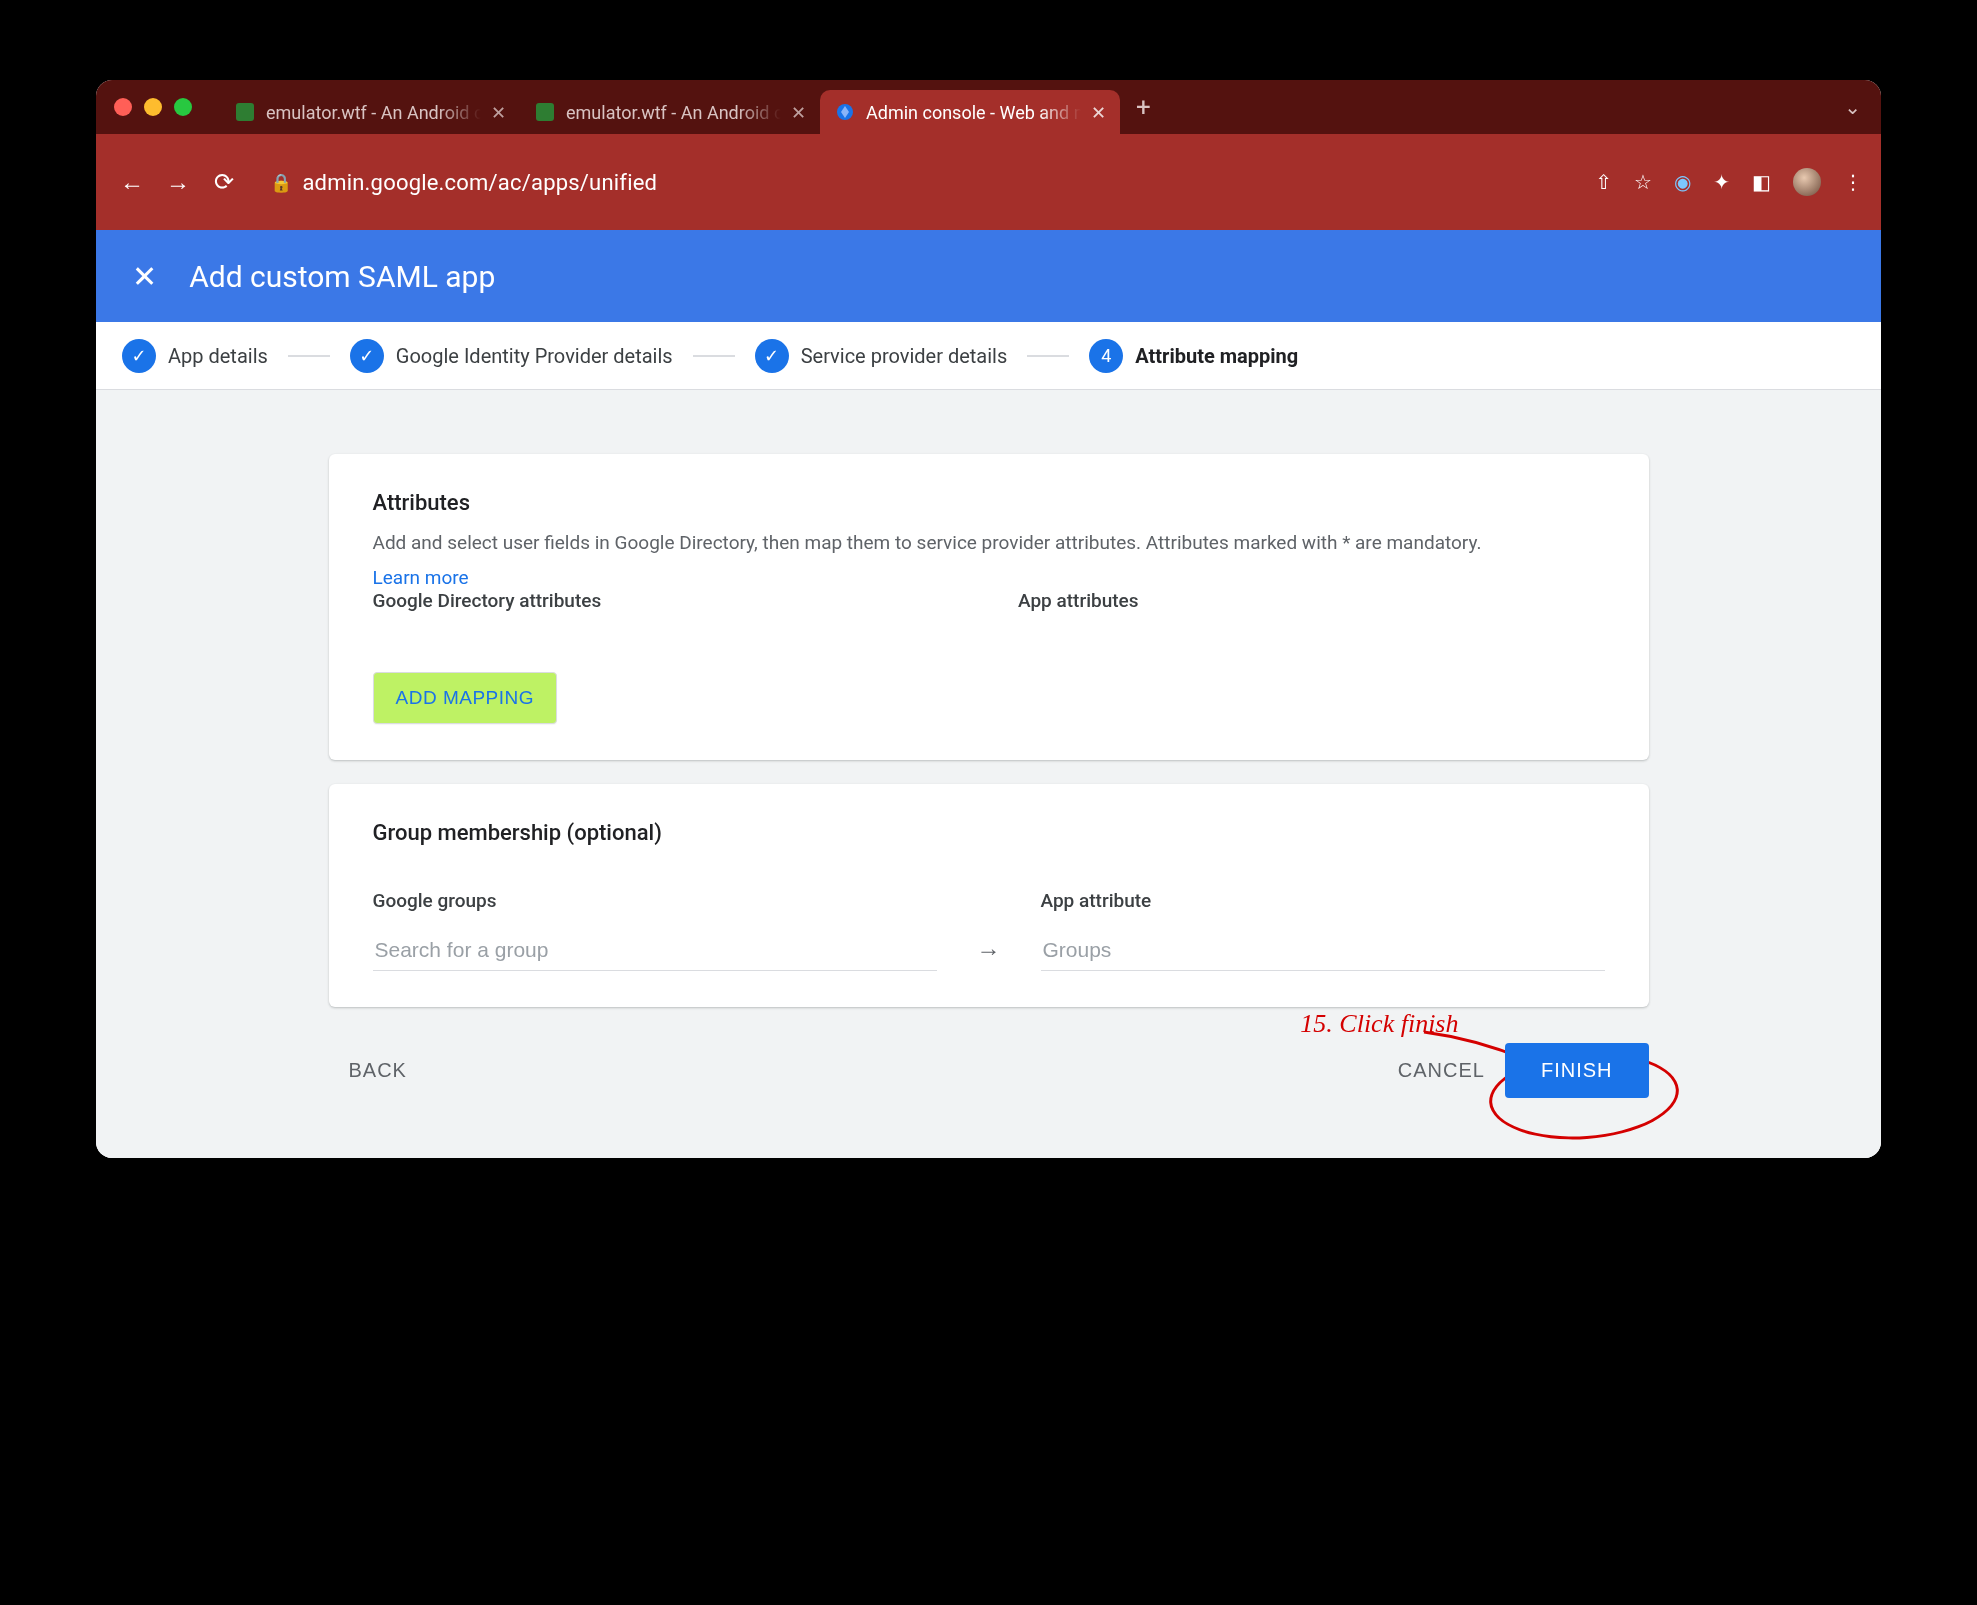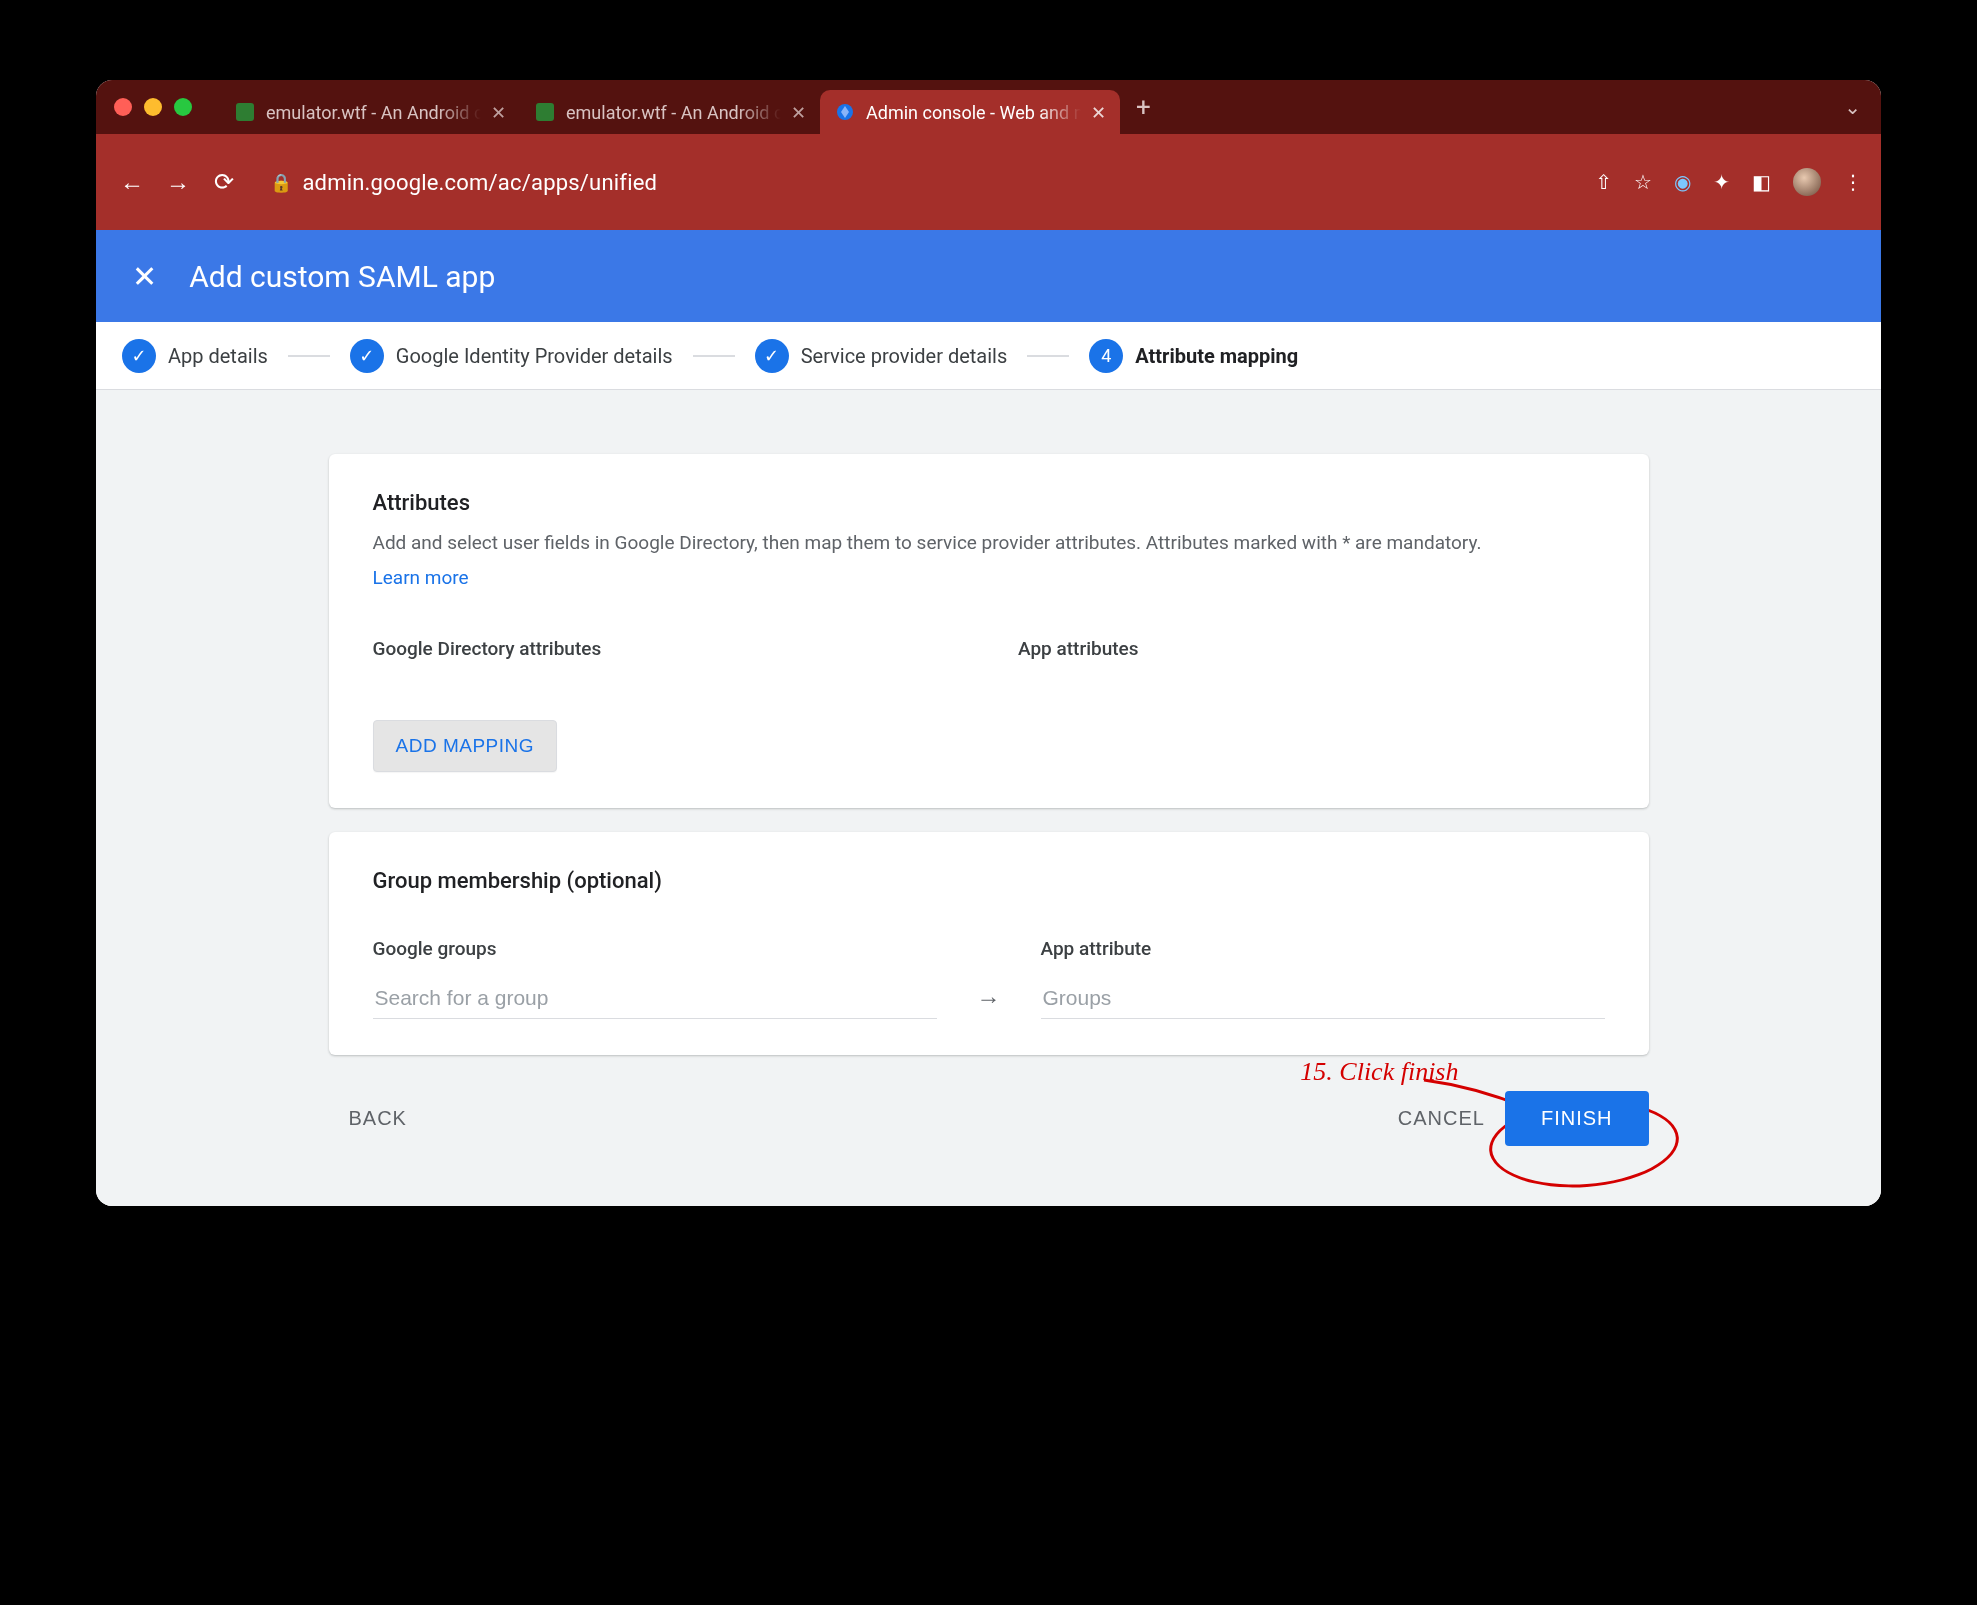--- a/index.html
+++ b/index.html
@@ -96,26 +96,26 @@
   .content { background: #f1f3f4; padding: 64px 0 60px; }
   .card {
     width: 1320px; margin: 0 auto 24px;
     background: #fff; border-radius: 6px;
     box-shadow: 0 1px 2px rgba(60,64,67,0.2), 0 1px 3px rgba(60,64,67,0.1);
     padding: 36px 44px 36px;
   }
   .card h2 { font-size: 22px; color: #202124; font-weight: 500; margin-bottom: 14px; }
   .card p.desc { font-size: 19px; color: #5f6368; line-height: 1.5; }
   .learn-more { color: #1a73e8; font-size: 19px; display: inline-block; margin-top: 8px; cursor: pointer; }
-  .cols { display: flex; gap: 59px; margin-top: 48px; }
+  .cols { display: flex; gap: 59px; }
   .col-label { font-size: 19px; color: #3c4043; font-weight: 500; flex: 1; }
   .add-mapping {
     margin-top: 60px;
     border: 1px solid #dadce0; border-radius: 4px;
-    background: #e5e5e5; color: #1a73e8;
+    background: #bef264; color: #1a73e8;
     padding: 14px 22px; font-size: 19px; font-weight: 500;
     letter-spacing: .5px; cursor: pointer;
     box-shadow: 0 1px 1px rgba(0,0,0,0.04);
   }
   .group-row { display: flex; align-items: flex-start; gap: 40px; margin-top: 44px; }
   .group-col { flex: 1; display: flex; flex-direction: column; gap: 18px; }
   .col-head { font-size: 19px; color: #3c4043; font-weight: 500; }
   .underline-input {
     border: none; border-bottom: 1px solid #dadce0;
     font-size: 21px; padding: 8px 2px;

